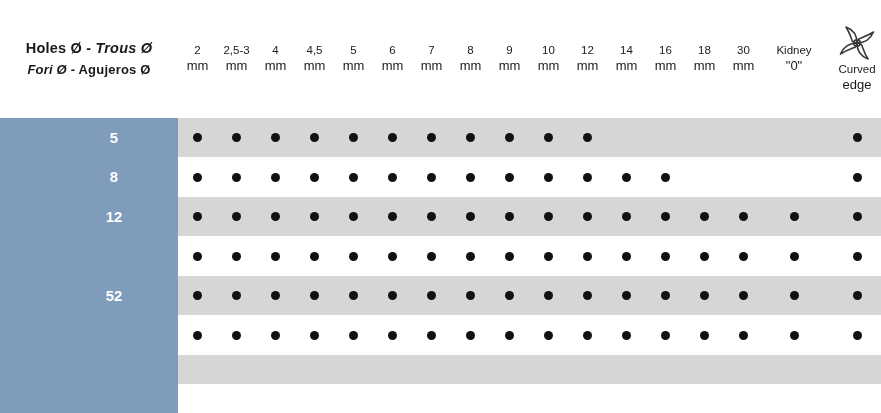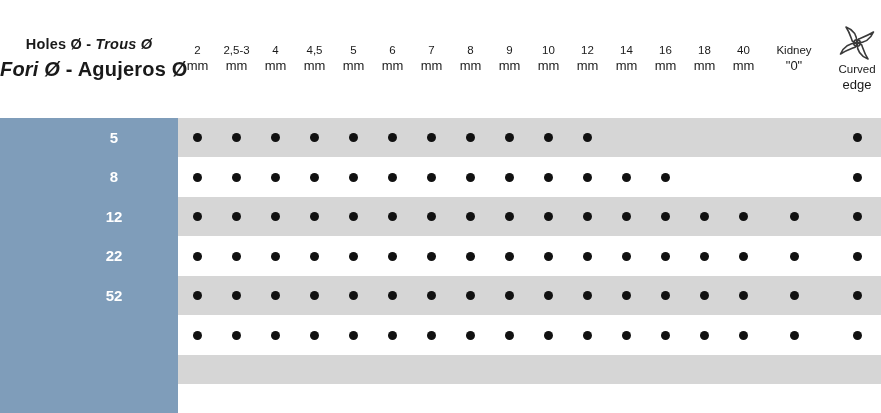--- a/index.html
+++ b/index.html
@@ -45,21 +45,21 @@
     font-weight: bold;
     color: #1a1a1a;
     letter-spacing: .2px;
     white-space: nowrap;
   }
   .corner .line1 .ital {
     font-style: italic;
     text-align: center;
   }
   .corner .line2 {
-    font-size: 20px;
+    font-size: 13px;
     font-weight: bold;
     font-style: italic;
     color: #1a1a1a;
     letter-spacing: .2px;
     white-space: nowrap;
     margin-top: 6px;
   }
   .corner .line2 .norm {
     font-style: normal;
   }
@@ -210,21 +210,21 @@
           </td>
           <td class="colhdr" style="width: 39px;">
             <span class="num">16</span>
             <span class="unit">mm</span>
           </td>
           <td class="colhdr" style="width: 39px;">
             <span class="num">18</span>
             <span class="unit">mm</span>
           </td>
           <td class="colhdr" style="width: 39px;">
-            <span class="num">40</span>
+            <span class="num">30</span>
             <span class="unit">mm</span>
           </td>
           <td class="colhdr kidney-col" style="width: 62px;"><span class="kidney-txt"><span class="num">Kidney</span><span class="unit">"0"</span></span></td>
           <td class="colhdr curved-col" style="width: 64px;">
             <svg class="blade-icon" width="46" height="40" viewBox="0 0 46 40">
               <g fill="none" stroke="#3a3a3a" stroke-width="1.6" stroke-linejoin="round">
                 <path d="M23 19 C 23 12, 20 6, 12 3 C 16 9, 17 14, 18.5 17.5 Z"></path>
                 <path d="M23 19 C 30 19, 36 16, 39.5 8 C 33 12, 28 13.5, 24.5 15 Z"></path>
                 <path d="M23 19 C 23 26, 26 32, 34 35 C 30 29, 29 24, 27.5 20.5 Z"></path>
                 <path d="M23 19 C 16 19, 10 22, 6.5 30 C 13 26, 18 24.5, 21.5 23 Z"></path>
@@ -309,21 +309,20 @@
           <td class="cell shade"><span class="dot"></span></td>
           <td class="cell shade"><span class="dot"></span></td>
           <td class="cell shade"><span class="dot"></span></td>
           <td class="cell shade"><span class="dot"></span></td>
           <td class="cell shade"><span class="dot"></span></td>
         </tr>
         <tr class="drow">
           <td class="rowlabel">
             <div class="rowlabel-wrap">
               <div class="rowlabel-left"></div>
-              <div class="rowlabel-txt">22</div>
             </div>
           </td>
           <td class="cell plain"><span class="dot"></span></td>
           <td class="cell plain"><span class="dot"></span></td>
           <td class="cell plain"><span class="dot"></span></td>
           <td class="cell plain"><span class="dot"></span></td>
           <td class="cell plain"><span class="dot"></span></td>
           <td class="cell plain"><span class="dot"></span></td>
           <td class="cell plain"><span class="dot"></span></td>
           <td class="cell plain"><span class="dot"></span></td>

